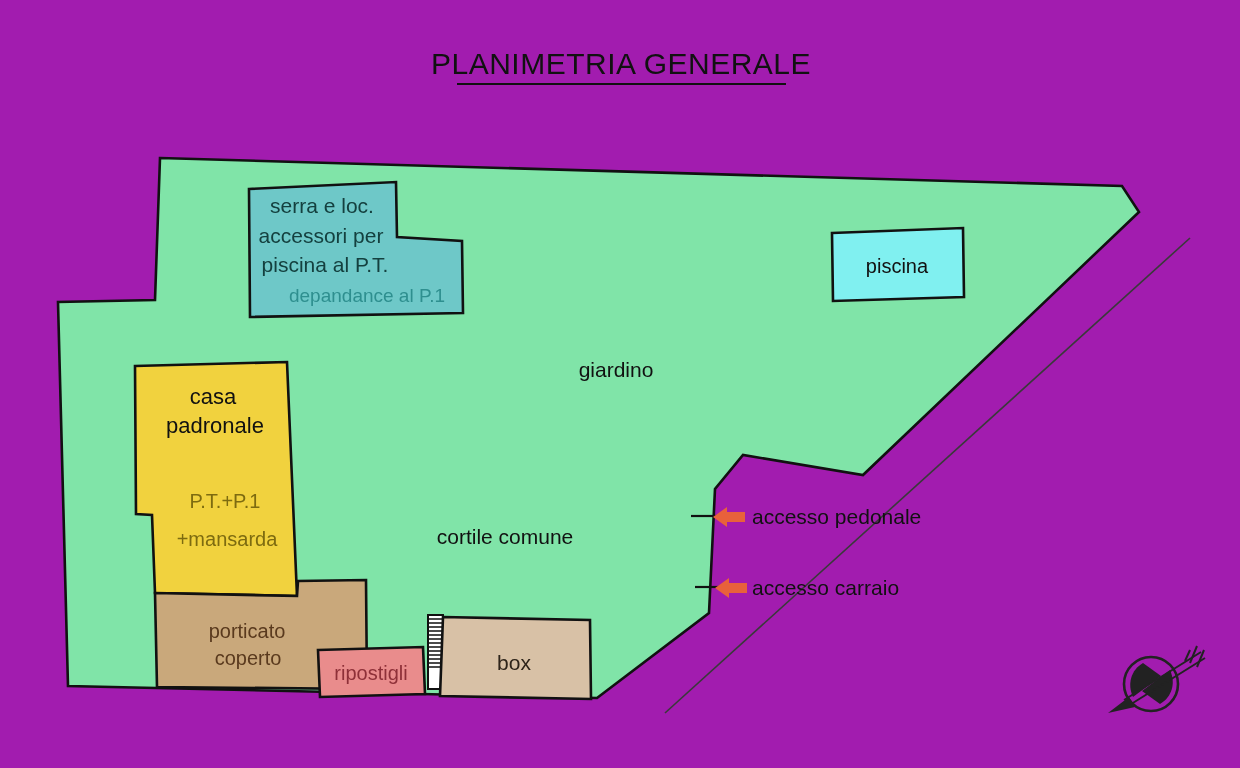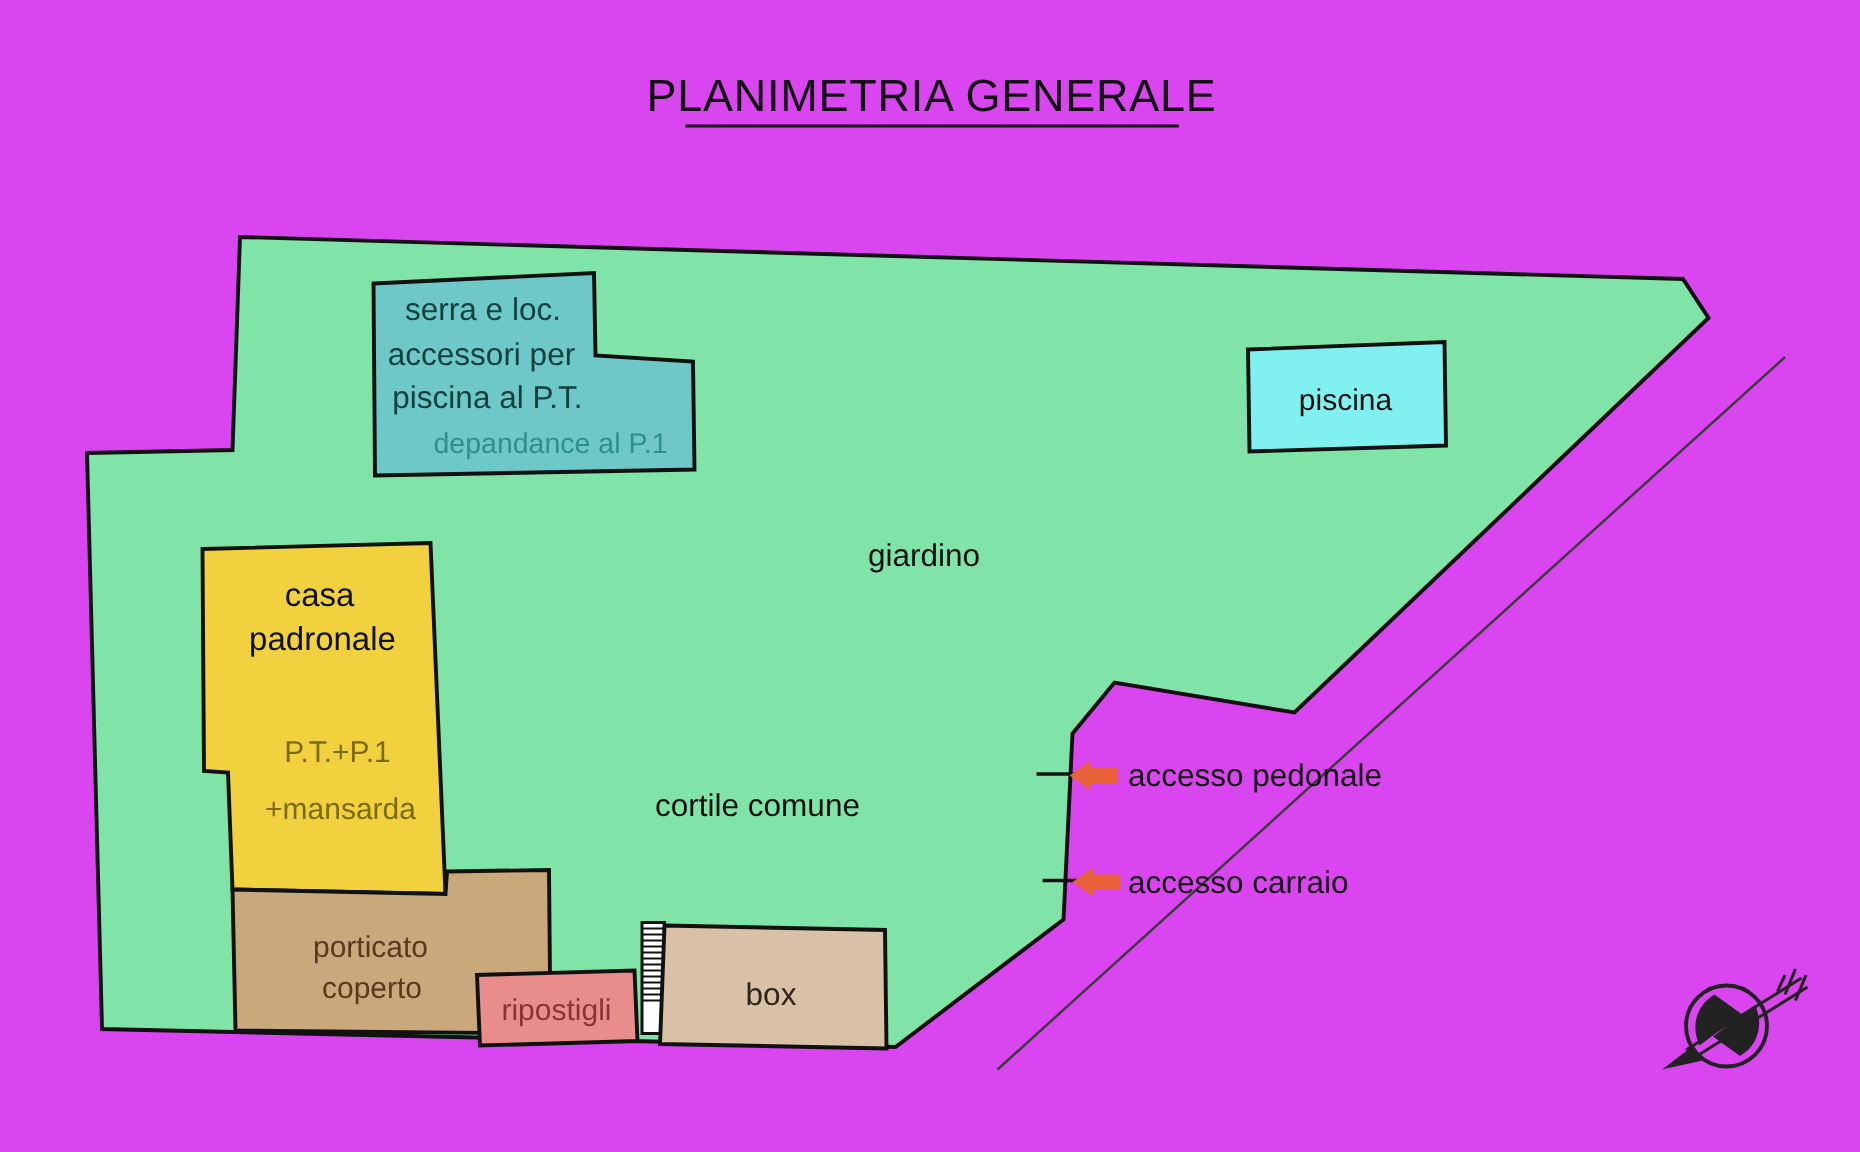--- a/index.html
+++ b/index.html
@@ -1,16 +1,16 @@
 <!DOCTYPE html>
 <html><head>
 <meta charset="utf-8">
 <style>
   html,body{margin:0;padding:0;background:#ffffff;}
-  .canvas{position:relative;width:1240px;height:768px;background:#d946ef;overflow:hidden;
+  .canvas{position:relative;width:1240px;height:768px;background:#a21caf;overflow:hidden;
           font-family:"Liberation Sans",sans-serif;}
   svg{position:absolute;left:0;top:0;}
   text{font-family:"Liberation Sans",sans-serif;}
   .title-text{letter-spacing:0.5px;}
 </style>
 </head>
 <body>
 
 <div class="canvas">
   <svg width="1240" height="768" viewBox="0 0 1240 768">

